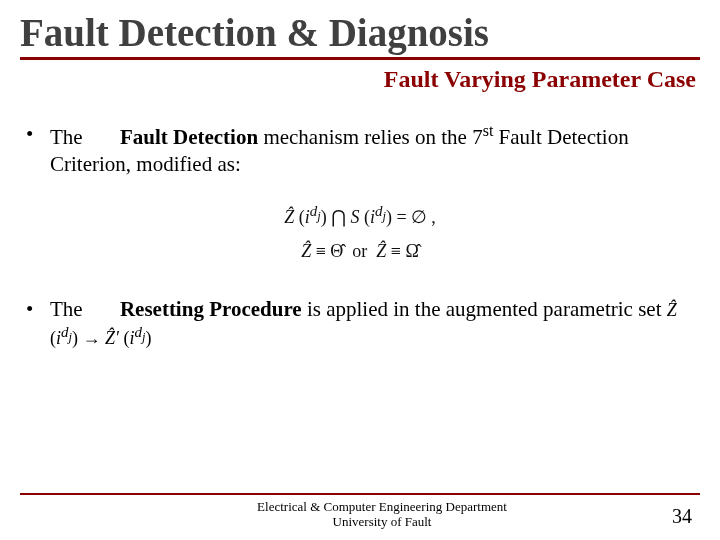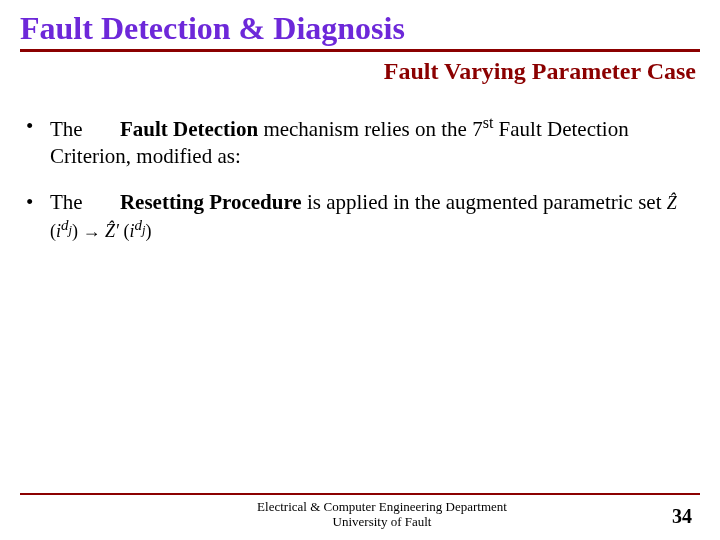--- a/index.html
+++ b/index.html
@@ -13,23 +13,23 @@
       overflow: hidden;
     }
     .slide {
       width: 100%;
       height: 100%;
       padding: 10px 20px 0 20px;
       display: flex;
       flex-direction: column;
     }
     .title {
-      font-size: 32px;
+      font-size: 39px;
       font-weight: bold;
-      color: #6d28d9;
+      color: #404040;
       padding-bottom: 2px;
     }
     .title-rule {
       border: none;
       border-top: 3px solid #8b0000;
       margin-bottom: 6px;
     }
     .subtitle {
       font-size: 24px;
       font-weight: bold;
@@ -85,21 +85,21 @@
       font-size: 13px;
       line-height: 1.2;
       color: #000;
       margin-left: 44px;
     }
     .page-num {
       position: absolute;
       right: 28px;
       bottom: 12px;
       font-size: 20px;
-      font-weight: bold;
+      font-weight: normal;
       color: #000;
     }
   </style>
 </head>
 <body>
 
 <div class="slide">
 
   <div class="title">Fault Detection &amp; Diagnosis</div>
   <hr class="title-rule">
@@ -107,20 +107,30 @@
 
   <div class="content">
 
     <div class="bullet">
       <div class="bullet-marker">•</div>
       <div>
         <span>The </span><span class="b">Fault Detection</span><span> mechanism relies on the 7</span><sup style="font-size:16px;">st</sup><span> Fault Detection Criterion, modified as:</span>
       </div>
     </div>
 
+    <div class="eq-block">
+      <div class="eq-img">
+        <div>
+          <i>Ẑ</i> (<i>i</i><sup><i>d<sub>j</sub></i></sup>) ⋂ <i>S</i> (<i>i</i><sup><i>d<sub>j</sub></i></sup>) = ∅ ,
+        </div>
+        <div>
+          <i>Ẑ</i> ≡ Θ̂ &nbsp;or&nbsp; <i>Ẑ</i> ≡ Ω̂
+        </div>
+      </div>
+    </div>
 
     <div class="bullet">
       <div class="bullet-marker">•</div>
       <div>
         <span>The </span><span class="b">Resetting Procedure</span><span> is applied in the augmented parametric set </span><span class="inline-eq"><i>Ẑ</i> (<i>i</i><sup><i>d<sub>j</sub></i></sup>) → <i>Ẑ′</i> (<i>i</i><sup><i>d<sub>j</sub></i></sup>)</span>
       </div>
     </div>
 
   </div>
 

